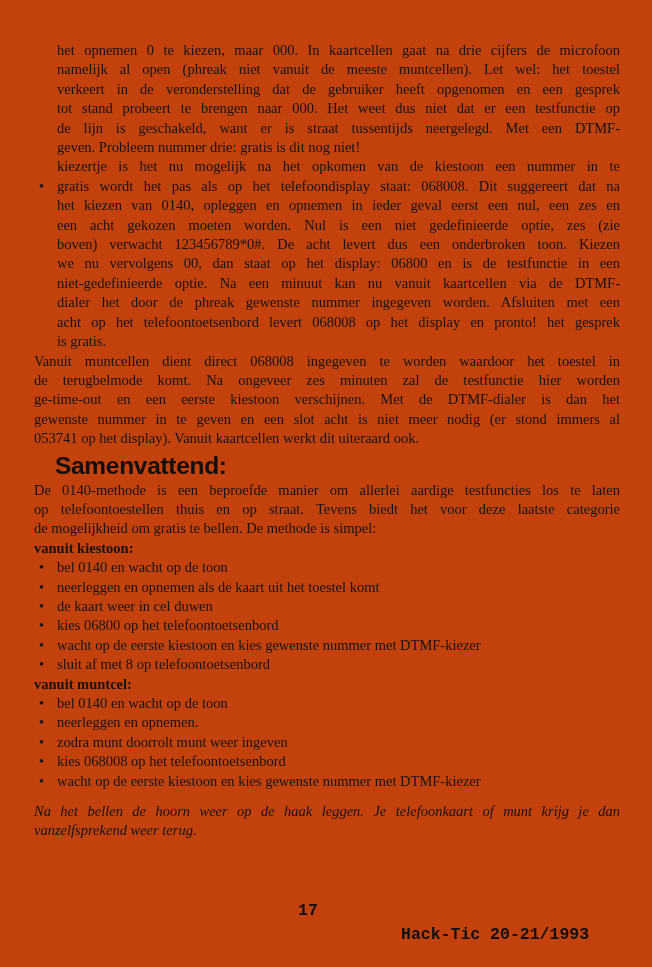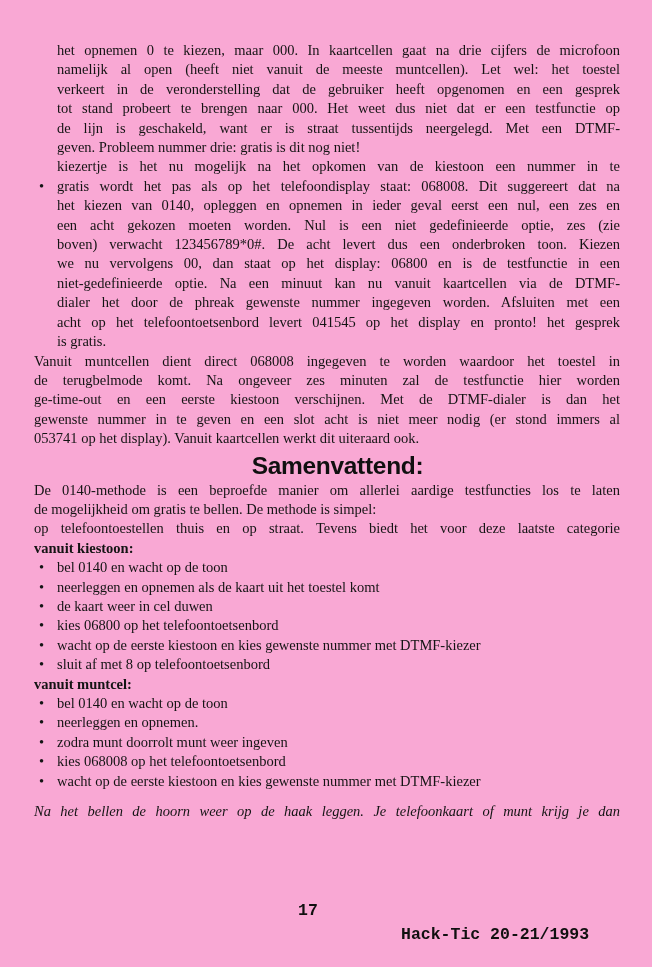--- a/index.html
+++ b/index.html
@@ -1,20 +1,20 @@
 <!DOCTYPE html>
 <html><head>
 <meta charset="utf-8">
 <style>
   html,body{margin:0;padding:0;background:#ffffff;}
   .page{
     position:relative;
     width:652px;
     height:967px;
-    background:#f9a8d4;
+    background:#c2410c;
     overflow:hidden;
     font-family:"Liberation Serif","DejaVu Serif",serif;
     font-size:14.5px;
     line-height:19.4px;
     color:#141414;
   }
   .content{
     position:absolute;
     left:34px;
     top:41px;
@@ -37,21 +37,20 @@
     font-size:14.5px;
   }
   .heading{
     font-family:"Liberation Sans","DejaVu Sans",sans-serif;
     font-weight:700;
     font-size:24.5px;
     line-height:29px;
     letter-spacing:-0.3px;
     color:#101010;
     margin:2px 0 1px 21px;
-    text-align:center;
   }
   .subheading{font-weight:700;}
   .li{position:relative;margin-left:23px;}
   .footer{
     position:absolute;
     top:900px;
     left:0;
     width:652px;
     height:22px;
     font-family:"Liberation Mono","DejaVu Sans Mono",monospace;
@@ -63,66 +62,67 @@
   .page-num{position:absolute;left:298px;}
   .issue{position:absolute;left:401px;margin-top:24px;}
 </style>
 </head>
 <body>
 
 <div class="page">
   <div class="content">
       <div class="para indent">
         <div class="line">het opnemen 0 te kiezen, maar 000. In kaartcellen gaat na drie cijfers de microfoon</div>
-        <div class="line">namelijk al open (heeft niet vanuit de meeste muntcellen). Let wel: het toestel</div>
+        <div class="line">namelijk al open (phreak niet vanuit de meeste muntcellen). Let wel: het toestel</div>
         <div class="line">verkeert in de veronderstelling dat de gebruiker heeft opgenomen en een gesprek</div>
         <div class="line">tot stand probeert te brengen naar 000. Het weet dus niet dat er een testfunctie op</div>
         <div class="line">de lijn is geschakeld, want er is straat tussentijds neergelegd. Met een DTMF-</div>
         <div class="line last">geven. Probleem nummer drie: gratis is dit nog niet!</div>
         <div class="line">kiezertje is het nu mogelijk na het opkomen van de kiestoon een nummer in te</div>
       </div>
       <div class="para hang">
         <span class="bullet">•</span>
         <div class="line">gratis wordt het pas als op het telefoondisplay staat: 068008. Dit suggereert dat na</div>
         <div class="line">het kiezen van 0140, opleggen en opnemen in ieder geval eerst een nul, een zes en</div>
         <div class="line">een acht gekozen moeten worden. Nul is een niet gedefinieerde optie, zes (zie</div>
         <div class="line">boven) verwacht 123456789*0#. De acht levert dus een onderbroken toon. Kiezen</div>
         <div class="line">we nu vervolgens 00, dan staat op het display: 06800 en is de testfunctie in een</div>
         <div class="line">niet-gedefinieerde optie. Na een minuut kan nu vanuit kaartcellen via de DTMF-</div>
         <div class="line">dialer het door de phreak gewenste nummer ingegeven worden. Afsluiten met een</div>
-        <div class="line">acht op het telefoontoetsenbord levert 041545 op het display en pronto! het gesprek</div>
+        <div class="line">acht op het telefoontoetsenbord levert 068008 op het display en pronto! het gesprek</div>
         <div class="line last">is gratis.</div>
       </div>
       <div class="para">
         <div class="line">Vanuit muntcellen dient direct 068008 ingegeven te worden waardoor het toestel in</div>
         <div class="line">de terugbelmode komt. Na ongeveer zes minuten zal de testfunctie hier worden</div>
         <div class="line">ge-time-out en een eerste kiestoon verschijnen. Met de DTMF-dialer is dan het</div>
         <div class="line">gewenste nummer in te geven en een slot acht is niet meer nodig (er stond immers al</div>
         <div class="line last">053741 op het display). Vanuit kaartcellen werkt dit uiteraard ook.</div>
       </div>
       <div class="heading">Samenvattend:</div>
       <div class="para">
         <div class="line">De 0140-methode is een beproefde manier om allerlei aardige testfuncties los te laten</div>
+        <div class="line">op telefoontoestellen thuis en op straat. Tevens biedt het voor deze laatste categorie</div>
         <div class="line last">de mogelijkheid om gratis te bellen. De methode is simpel:</div>
-        <div class="line">op telefoontoestellen thuis en op straat. Tevens biedt het voor deze laatste categorie</div>
       </div>
       <div class="subheading">vanuit kiestoon:</div>
       <div class="li"><span class="bullet">•</span><span>bel 0140 en wacht op de toon</span></div>
       <div class="li"><span class="bullet">•</span><span>neerleggen en opnemen als de kaart uit het toestel komt</span></div>
       <div class="li"><span class="bullet">•</span><span>de kaart weer in cel duwen</span></div>
       <div class="li"><span class="bullet">•</span><span>kies 06800 op het telefoontoetsenbord</span></div>
       <div class="li"><span class="bullet">•</span><span>wacht op de eerste kiestoon en kies gewenste nummer met DTMF-kiezer</span></div>
       <div class="li"><span class="bullet">•</span><span>sluit af met 8 op telefoontoetsenbord</span></div>
       <div class="subheading">vanuit muntcel:</div>
       <div class="li"><span class="bullet">•</span><span>bel 0140 en wacht op de toon</span></div>
       <div class="li"><span class="bullet">•</span><span>neerleggen en opnemen.</span></div>
       <div class="li"><span class="bullet">•</span><span>zodra munt doorrolt munt weer ingeven</span></div>
       <div class="li"><span class="bullet">•</span><span>kies 068008 op het telefoontoetsenbord</span></div>
       <div class="li"><span class="bullet">•</span><span>wacht op de eerste kiestoon en kies gewenste nummer met DTMF-kiezer</span></div>
       <div class="para gap">
         <div class="line">Na het bellen de hoorn weer op de haak leggen. Je telefoonkaart of munt krijg je dan</div>
+        <div class="line last">vanzelfsprekend weer terug.</div>
       </div>
     </div>
   <div class="footer">
     <span class="page-num">17</span>
     <span class="issue">Hack-Tic 20-21/1993</span>
   </div>
 </div>
 
 </body></html>

